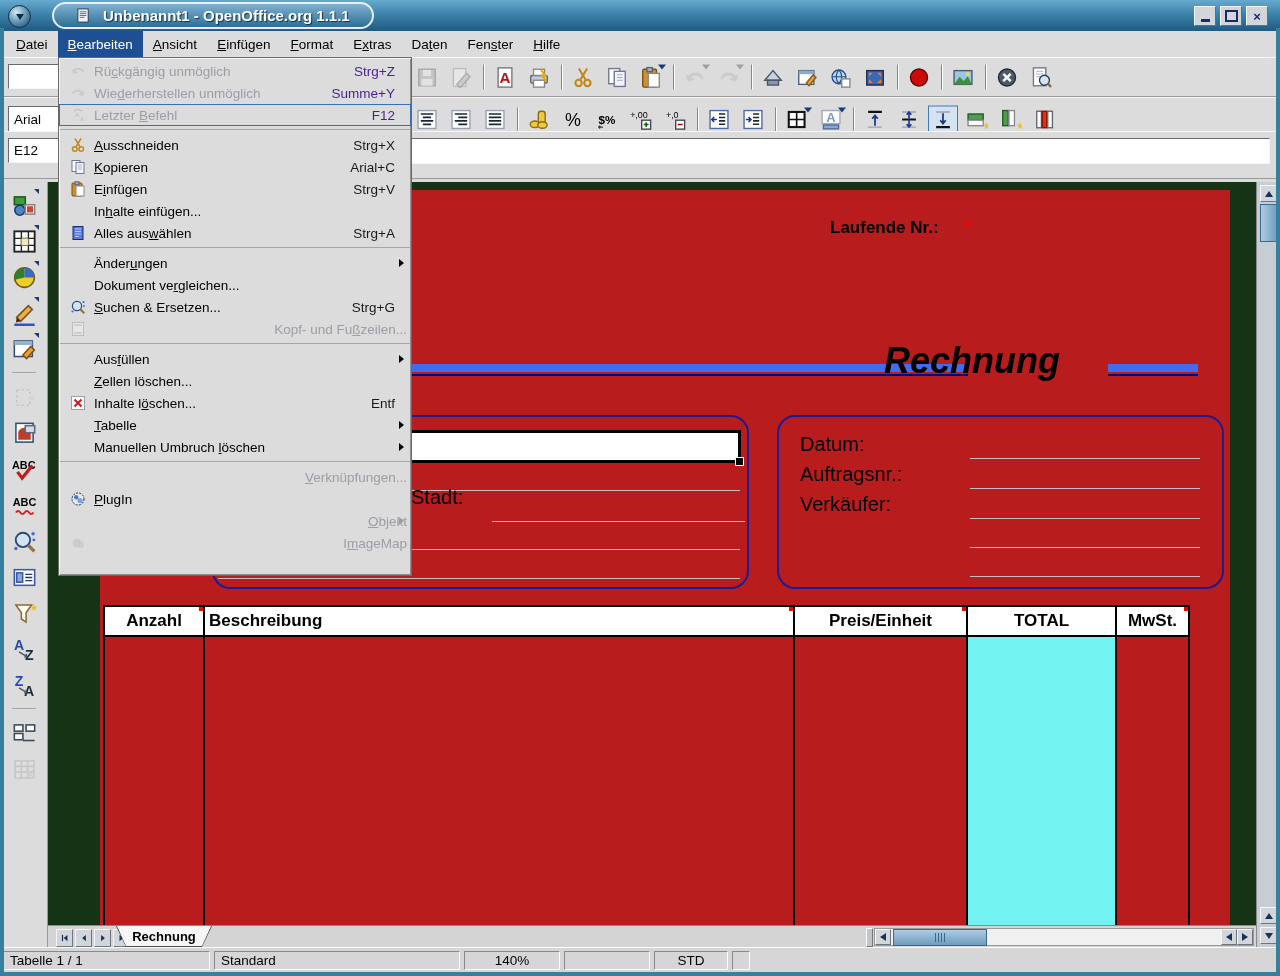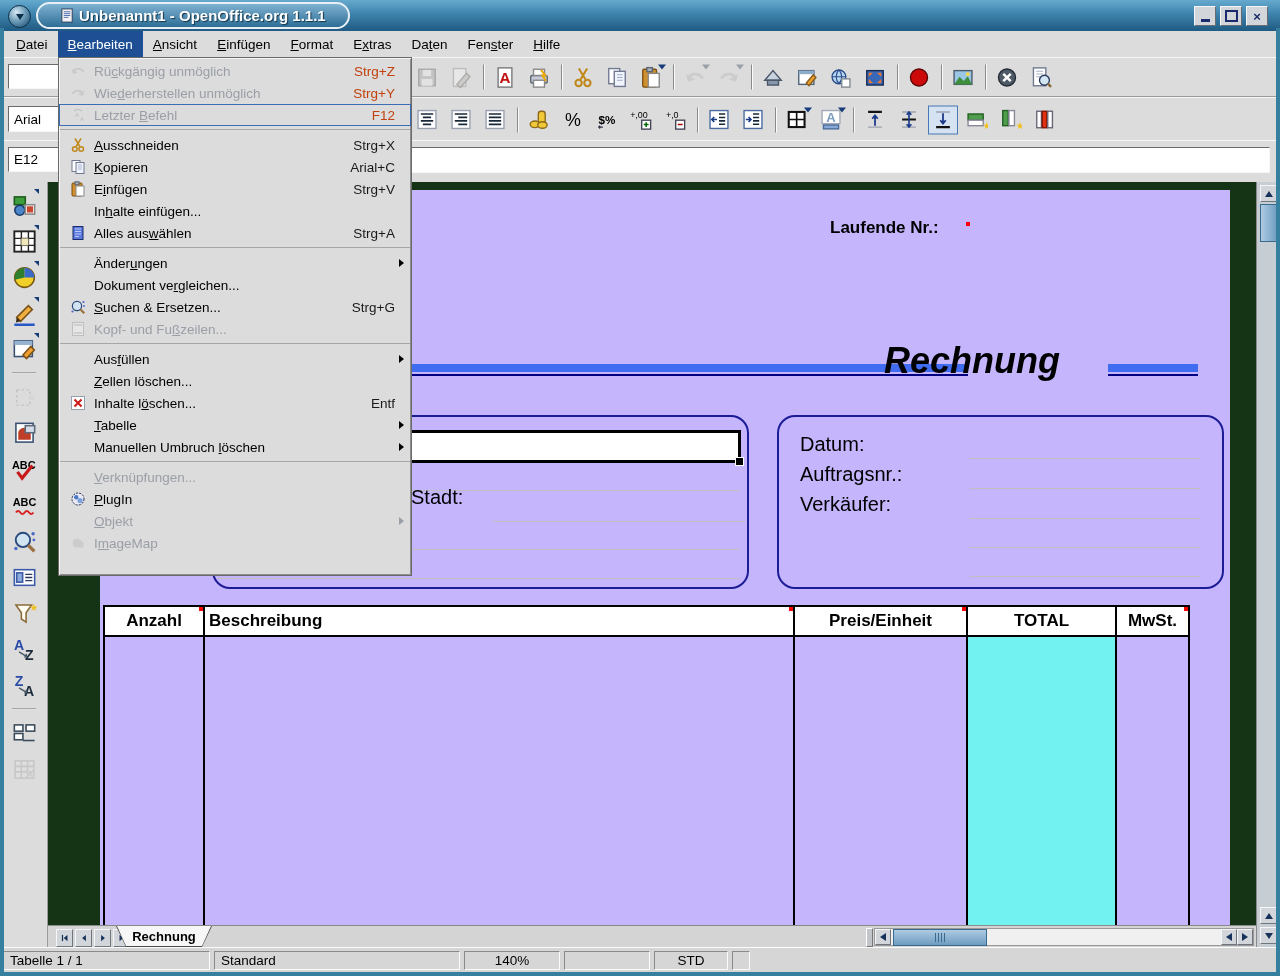--- a/index.html
+++ b/index.html
@@ -10,60 +10,60 @@
   .edge-l{left:0;top:28px;bottom:0;width:4px;}
   .edge-r{right:0;top:28px;bottom:0;width:4px;}
   .edge-b{left:0;right:0;bottom:0;height:4px;}
   
   .titlebar{position:absolute;left:0;top:0;width:100%;height:31px;
     background:linear-gradient(180deg,#66AACE 0%,#3D83AC 45%,#1F5A82 100%);}
   .menu-circle{position:absolute;left:8px;top:5px;width:21px;height:21px;border-radius:50%;
     background:radial-gradient(circle at 35% 30%,#D8E8F2,#6D9CB8 45%,#134468);
     border:1px solid #0C3046;display:flex;align-items:center;justify-content:center;}
   .menu-circle .tri{width:0;height:0;border-left:4px solid transparent;border-right:4px solid transparent;border-top:6px solid #0B2F48;}
-  .title-pill{position:absolute;left:36px;top:2px;height:23px;padding:0 22px;border-radius:14px;
+  .title-pill{position:absolute;left:52px;top:2px;height:23px;padding:0 22px;border-radius:14px;
     border:2px solid #E8F0F6;background:linear-gradient(180deg,#7FB2D2,#2E6E96);
-    display:flex;align-items:center;gap:4px;}
+    display:flex;align-items:center;gap:12px;}
   .title-text{color:#fff;font-weight:bold;font-size:15px;text-shadow:1px 1px 1px #12344A;white-space:nowrap;}
   .doc-icon svg{display:block}
   .win-btns{position:absolute;right:12px;top:6px;display:flex;gap:4px;}
   .win-btn{width:20px;height:18px;background:#D2D6DA;display:flex;align-items:center;justify-content:center;
     border:1px solid;border-color:#F4F6F8 #666C74 #666C74 #F4F6F8;}
   .g-min{width:9px;height:3px;background:#1A2A6A;margin-top:8px;}
   .g-max{width:9px;height:8px;border:2px solid #1A2A6A;}
   .g-close{color:#1A2A6A;font-weight:bold;font-size:13px;line-height:1;}
   
   .menubar{position:absolute;top:31px;left:0;right:0;height:26px;background:#DCDCDC;display:flex;align-items:stretch;padding-left:6px;}
   .mb-item{display:flex;align-items:center;padding:0 10px;font-size:13.5px;color:#000;white-space:nowrap;}
   .mb-item.active{background:#1E4F94;color:#fff;}
   
   .tb{position:absolute;left:0;right:0;background:#DCDCDC;box-shadow:inset 0 1px 0 #F6F6F6, inset 0 -1px 0 #9A9A9A;}
   .tb1{top:57px;height:40px;}
   .tb2{top:97px;height:45px;}
-  .fbar{top:140px;height:48px;}
+  .fbar{top:131px;height:48px;}
   .combo{position:absolute;background:#fff;border:1px solid;border-color:#6A6A6A #F6F6F6 #F6F6F6 #6A6A6A;
     font-size:13.5px;display:flex;align-items:center;padding:0 5px;box-sizing:border-box;color:#000;}
   .tb-icons{position:absolute;left:413px;top:50%;transform:translateY(-50%);display:flex;align-items:center;}
   .tbi{width:28px;height:27px;display:flex;align-items:center;justify-content:center;position:relative;margin-right:6px;}
   .tbi svg{width:22px;height:22px;}
   .tbi.dd::after{content:"";position:absolute;top:1px;right:-1px;border-left:4px solid transparent;border-right:4px solid transparent;border-top:5px solid #173A78;}
   .tbi.disabled.dd::after{border-top-color:#9AA0A8;}
   .tbi.disabled svg{filter:grayscale(.95) opacity(.42);}
   .tbi.sel{background:#D4E2F2;outline:1px solid #4878B8;}
   .tb-sep{width:2px;height:25px;background:linear-gradient(90deg,#8A8A8A 0 50%,#FBFBFB 50% 100%);margin:0 6px 0 2px;}
   
   .ltb{position:absolute;left:0;top:182px;width:48px;bottom:29px;background:#DCDCDC;
     box-shadow:inset -1px 0 0 #9A9A9A, inset 1px 0 0 #F6F6F6;display:flex;flex-direction:column;align-items:center;padding-top:5px;z-index:5;}
   .ltb .tbi{width:32px;height:36px;margin:0;}
   .ltb .tbi svg{width:25px;height:25px;}
   .ltb .corner::after{content:"";position:absolute;top:2px;right:1px;border-left:5px solid transparent;border-top:5px solid #173A78;}
   .ltb-sep{width:24px;height:2px;background:linear-gradient(#8A8A8A,#FBFBFB);margin:5px 0;}
   
   .canvas{position:absolute;left:48px;top:182px;right:24px;bottom:51px;background:#153315;}
-  .page{position:absolute;left:100px;top:190px;width:1130px;height:735px;background:#c4b5fd;z-index:1;}
+  .page{position:absolute;left:100px;top:190px;width:1130px;height:735px;background:#b91c1c;z-index:1;}
   .page .abs{position:absolute;}
   .dot{position:absolute;width:4px;height:4px;background:#FF0000;}
   .gline{position:absolute;height:1px;background:#BFBFBF;}
   .navybox{position:absolute;border:2px solid #1C1C96;border-radius:18px;}
   .selrect{position:absolute;left:118px;top:240px;width:517px;height:27px;border:3px solid #000;background:#fff;}
   .selrect .handle{position:absolute;right:-6px;bottom:-6px;width:7px;height:7px;background:#000;border:1px solid #fff;}
   .lbl20{position:absolute;font-size:20px;color:#000;}
   .th{position:absolute;top:415px;height:32px;border:2px solid #000;box-sizing:border-box;
       display:flex;align-items:center;font-weight:bold;font-size:17px;background:#fff;}
   .thc{justify-content:center;}
@@ -71,22 +71,22 @@
   .cyan-col{position:absolute;left:868px;top:446px;width:147px;height:289px;}
   
   .menu{position:absolute;left:58px;top:57px;width:354px;height:519px;background:#DCDCDC;border:1px solid #6A6A6A;
     box-shadow:inset 1px 1px 0 #F4F4F4, inset -1px -1px 0 #8E8E8E;z-index:40;box-sizing:border-box;padding-top:2px;}
   .mi{height:22px;display:flex;align-items:center;padding:0 4px 0 3px;font-size:13.5px;color:#000;position:relative;}
   .mi .ic{width:32px;display:flex;justify-content:center;flex:none;}
   .mi .ic svg{width:16px;height:16px;}
   .mi .lbl{white-space:nowrap;}
   .mi .sc{margin-left:auto;padding-right:12px;color:#1A1A1A;}
   .mi .subarrow{position:absolute;right:7px;top:7px;border-top:4px solid transparent;border-bottom:4px solid transparent;border-left:5px solid #000;}
-  .mi.dis{color:#9A9EA6;}
-  .mi.dis .sc{color:#c2410c;}
+  .mi.dis{color:#9A9EA6;justify-content:space-between;}
+  .mi.dis .sc{color:#4c1d95;}
   .mi.dis .subarrow{border-left-color:#9A9EA6;}
   .mi.dis .ic svg{filter:grayscale(1) opacity(.45);}
   .mi.hover{outline:1px solid #3C6CB4;outline-offset:-1px;}
   .msep{height:2px;margin:3px 1px;background:linear-gradient(#8A8A8A,#FAFAFA);}
   
   .bstrip{position:absolute;left:48px;right:24px;top:925px;height:22px;background:#D4D4D4;border-top:1px solid #8A8A8A;z-index:2;}
   .tabnav{position:absolute;left:8px;top:3px;display:flex;gap:2px;}
   .tnb{width:15px;height:16px;background:#D2D6DA;border:1px solid;border-color:#F4F6F8 #70767E #70767E #F4F6F8;
        display:flex;align-items:center;justify-content:center;}
   .tnb svg{width:10px;height:10px;}
@@ -602,21 +602,21 @@
         <span class="sc">Strg+Z</span>
       </div>
       <div class="mi dis">
         <span class="ic">
           <svg viewBox="0 0 16 16">
             <path d="M2.5 9 C4.5 4.5 11.5 4.5 13 9" fill="none" stroke="#94C294" stroke-width="2"></path>
             <path d="M14.5 5.5 L13 11 L8 9.5 Z" fill="#94C294"></path>
           </svg>
         </span>
         <span class="lbl">Wie<u>d</u>erherstellen unmöglich</span>
-        <span class="sc">Strg+Y</span>
+        <span class="sc">Summe+Y</span>
       </div>
       <div class="mi dis hover">
         <span class="ic">
           <svg viewBox="0 0 16 16">
             <path d="M4 4 q4 -3 8 0" fill="none" stroke="#8A94A4" stroke-width="1.2"></path>
             <text x="5" y="10" font-size="6" fill="#8A94A4" font-style="italic">A</text>
             <text x="10" y="14" font-size="6" fill="#8A94A4" font-style="italic">A</text>
           </svg>
         </span>
         <span class="lbl">Letzter <u>B</u>efehl</span>

